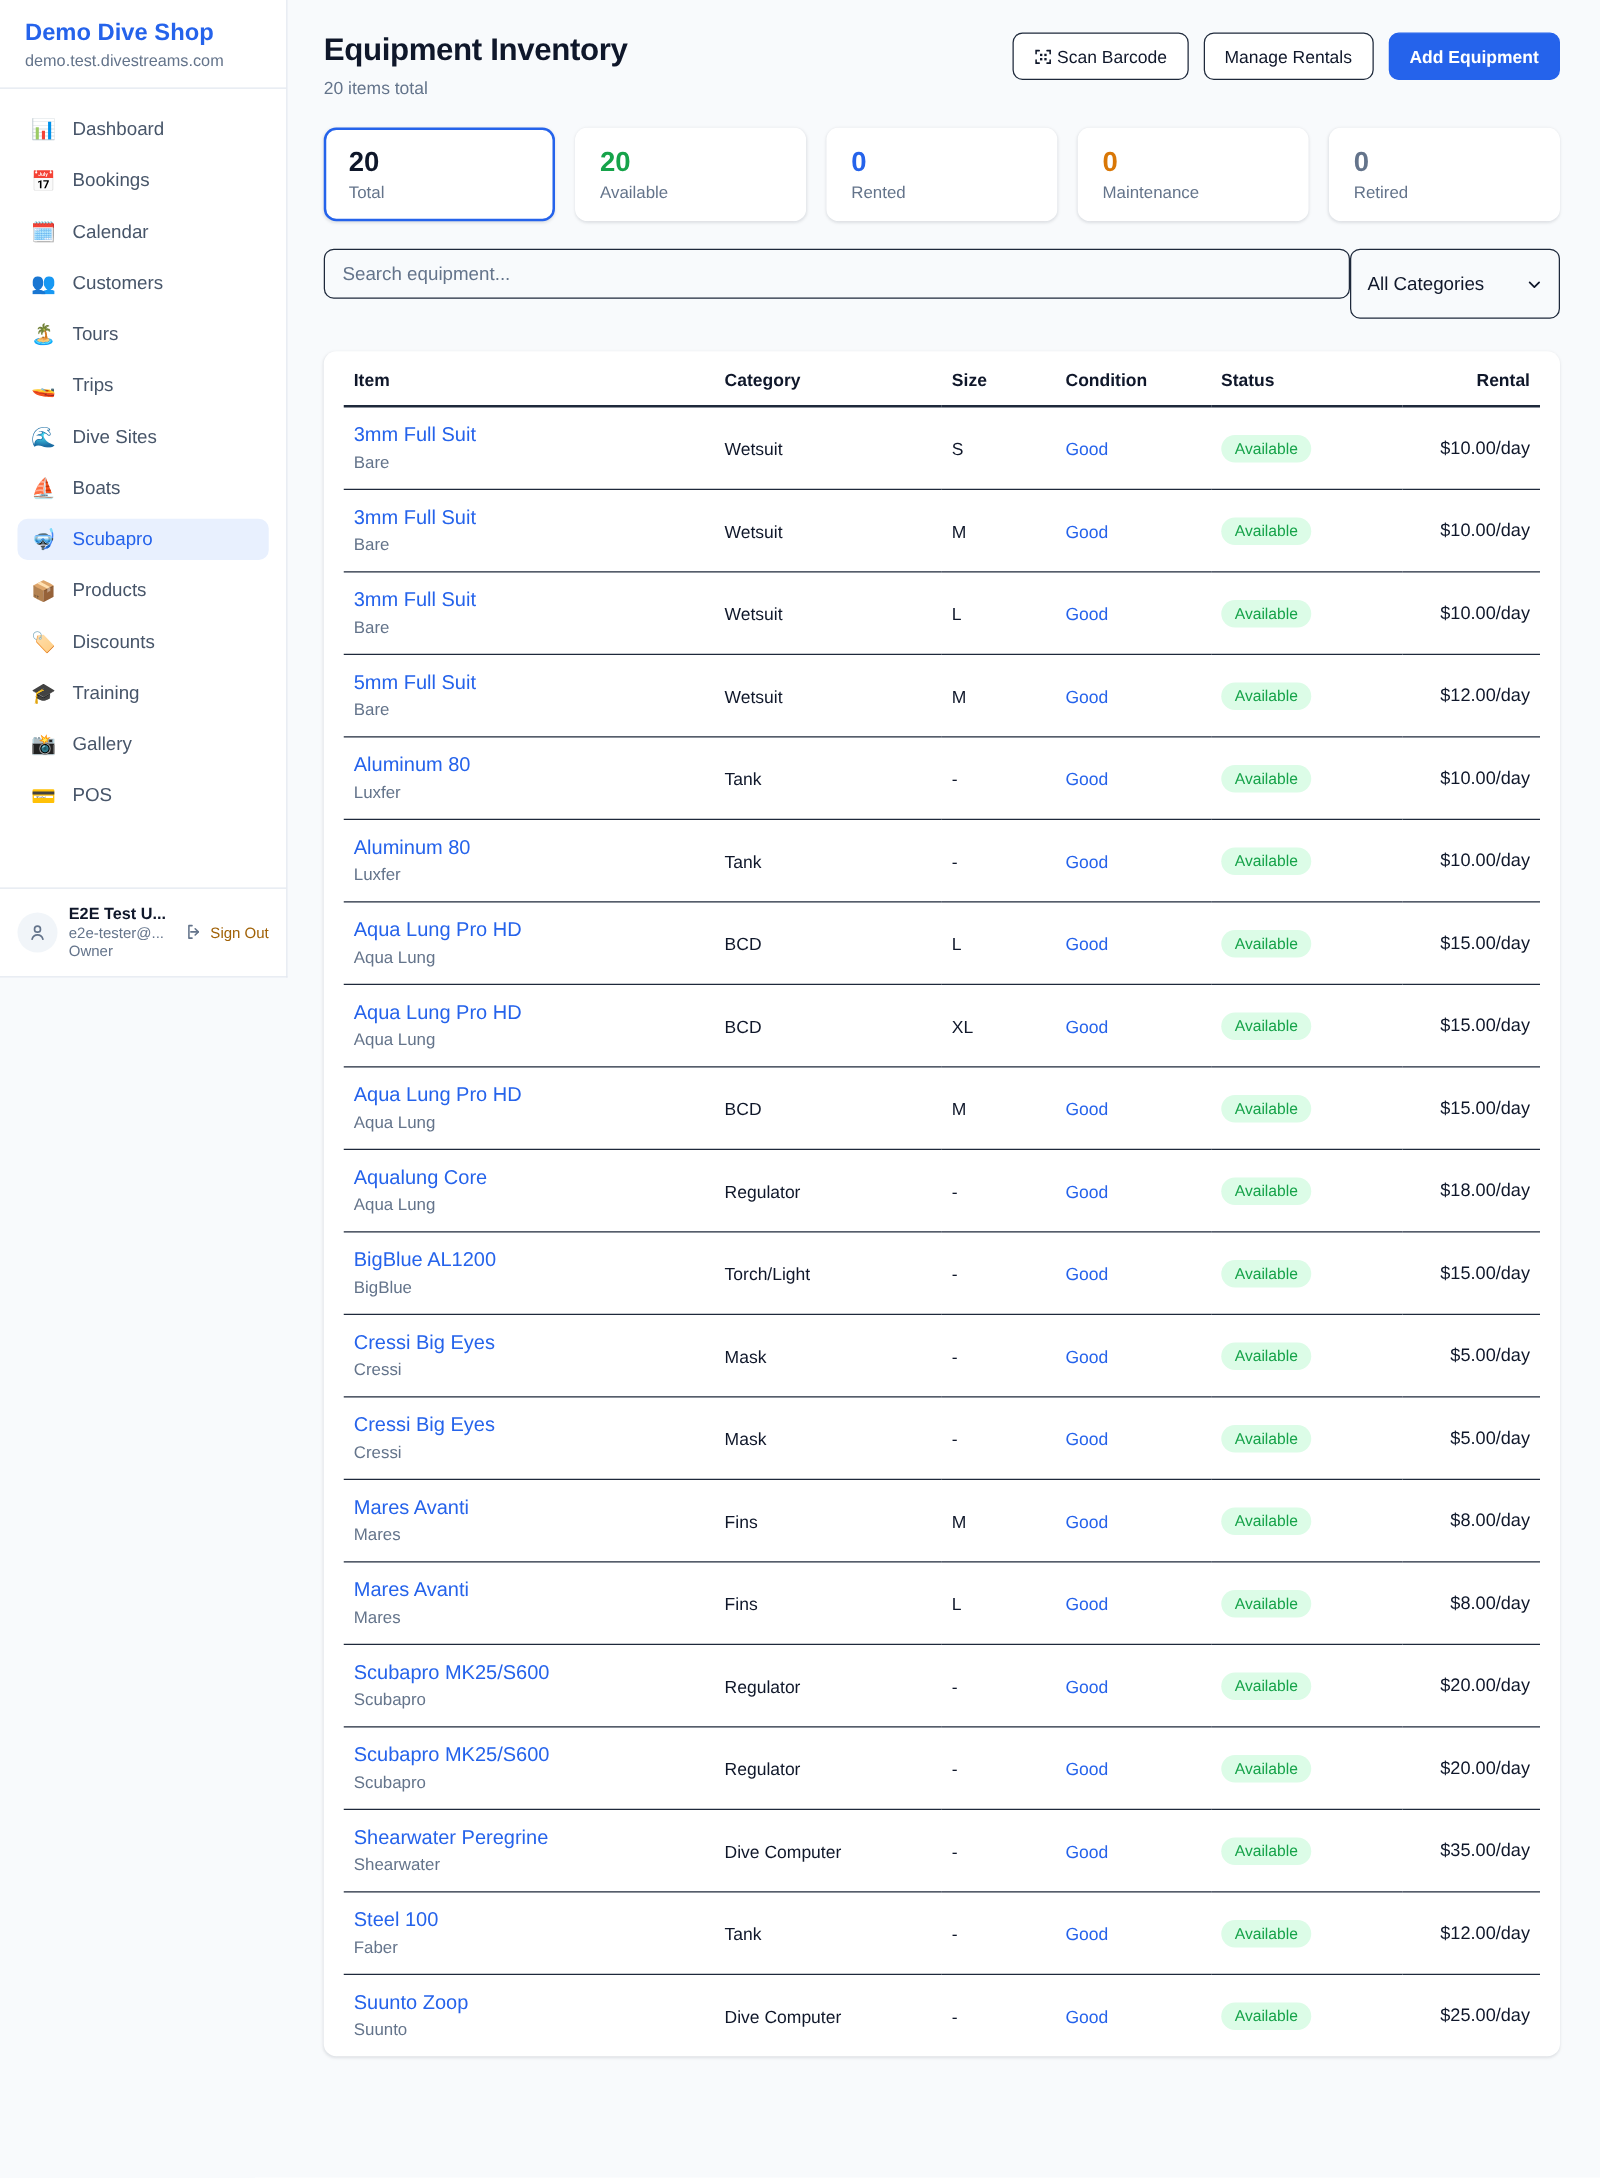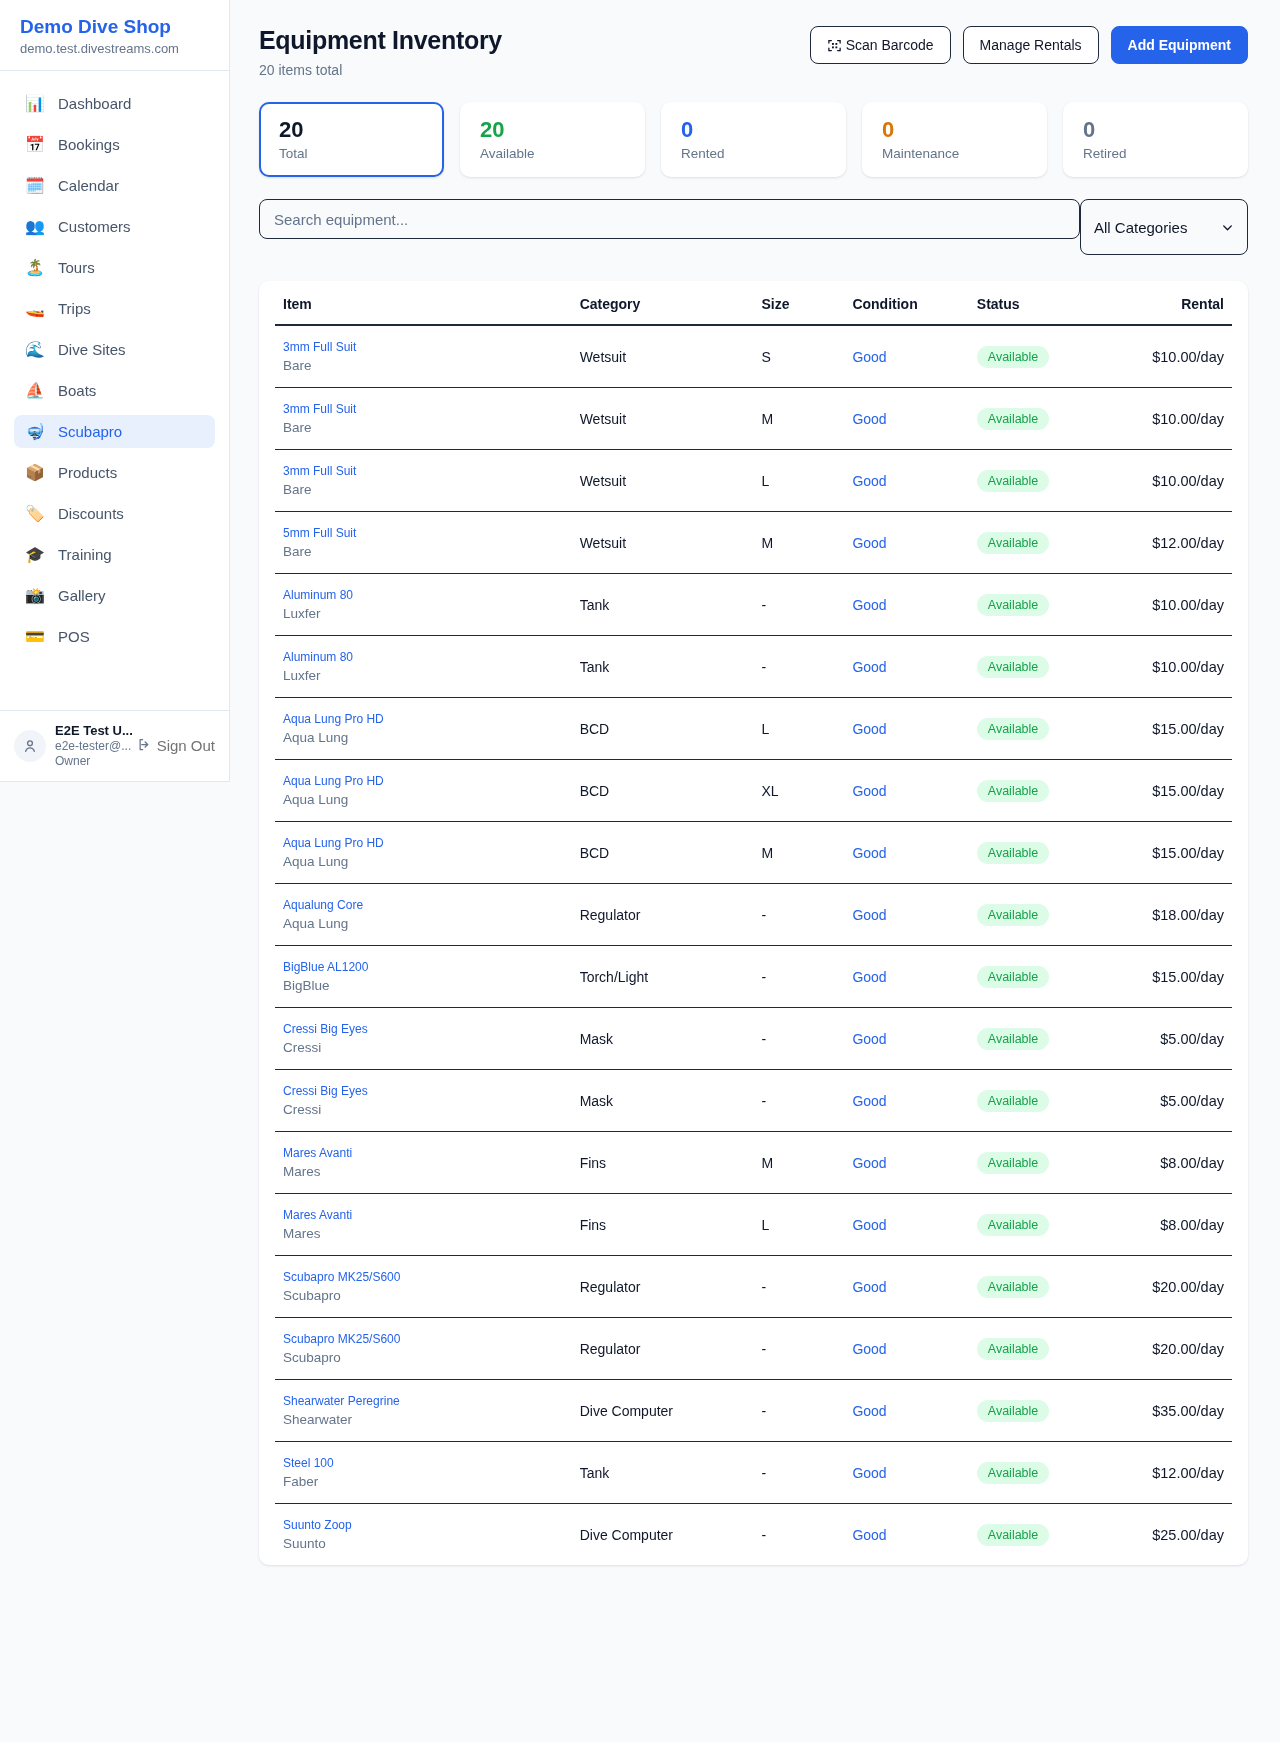--- a/index.html
+++ b/index.html
@@ -39,22 +39,22 @@
     padding: 12px 14px; display: flex; align-items: center; gap: 9px;
   }
   .avatar {
     width: 32px; height: 32px; border-radius: 50%;
     background: #f1f5f9; display: flex; align-items: center; justify-content: center;
     flex-shrink: 0;
   }
   .user-meta { line-height: 1.25; min-width: 0; }
   .user-name { font-size: 13px; font-weight: 700; color: #0f172a; white-space: nowrap; }
   .user-email, .user-role { font-size: 12px; color: #64748b; white-space: nowrap; }
-  .signout { margin-left: auto; display: flex; align-items: flex-start; gap: 5px;
-    color: #737373; font-size: 15px; cursor: pointer; white-space: nowrap; }
+  .signout { margin-left: auto; display: flex; align-items: center; gap: 5px;
+    color: #a16207; font-size: 12px; cursor: pointer; white-space: nowrap; }
   
   .main { flex: 1; padding: 26px 32px 0 29px; }
   .toolbar { display: flex; justify-content: space-between; align-items: flex-start; }
   .page-title { font-size: 25px; font-weight: 700; letter-spacing: -0.3px; text-align: right; }
   .page-subtitle { font-size: 14px; color: #64748b; margin-top: 7px; }
   .toolbar-actions { display: flex; gap: 12px; }
   .btn {
     height: 38px; border-radius: 8px; padding: 12px 16px;
     font-size: 14px; font-weight: 500; cursor: pointer;
     display: inline-flex; align-items: center; gap: 4px;
@@ -92,21 +92,21 @@
     box-shadow: 0 1px 3px rgba(15,23,42,0.08), 0 1px 2px rgba(15,23,42,0.04);
   }
   table { width: 100%; border-collapse: collapse; }
   th {
     text-align: left; font-size: 14px; font-weight: 700; color: #0f172a;
     padding: 15px 8px 12px; border-bottom: 2px solid #1e293b;
   }
   th.col-rental, td.cell-rental { text-align: right; }
   td { padding: 14px 8px; border-bottom: 1px solid #1e293b; vertical-align: middle; font-size: 14px; }
   tr:last-child td { border-bottom: none; }
-  .item-name { color: #2563eb; font-size: 12px; font-weight: 500; cursor: pointer; }
+  .item-name { color: #2563eb; font-size: 16px; font-weight: 500; cursor: pointer; }
   .item-brand { color: #64748b; font-size: 13.5px; margin-top: 4px; }
   .cond-link { color: #2563eb; cursor: pointer; }
   .badge {
     display: inline-block; background: #dcfce7; color: #16a34a;
     font-size: 12.5px; padding: 4px 11px; border-radius: 999px;
   }
   .cell-rental { font-size: 14.5px; }
   col.c-item { width: 31%; } col.c-cat { width: 19%; } col.c-size { width: 9.5%; }
   col.c-cond { width: 13%; } col.c-status { width: 16%; } col.c-rental { width: 11.5%; }
 </style>

